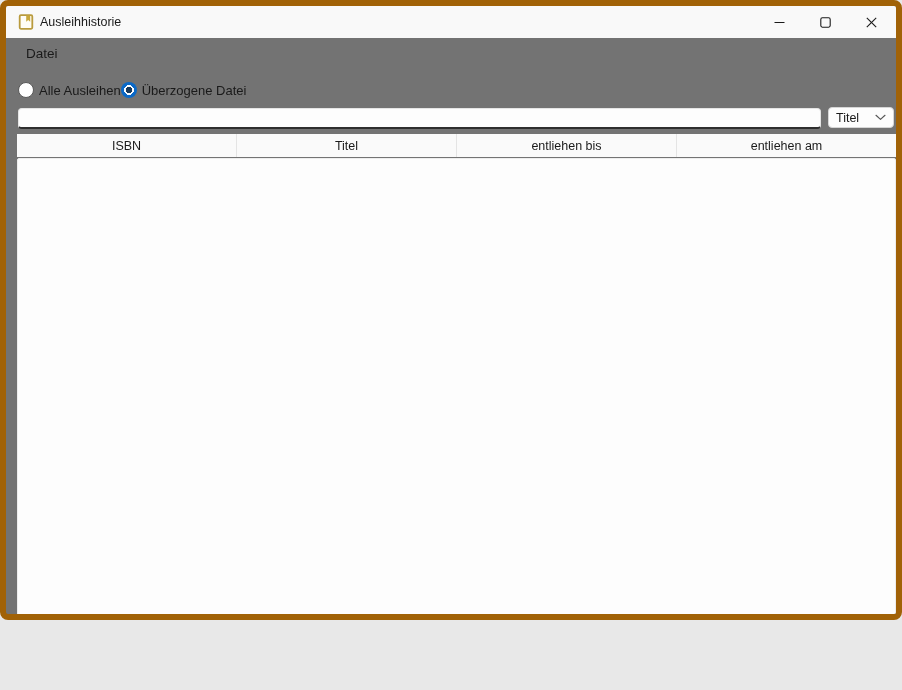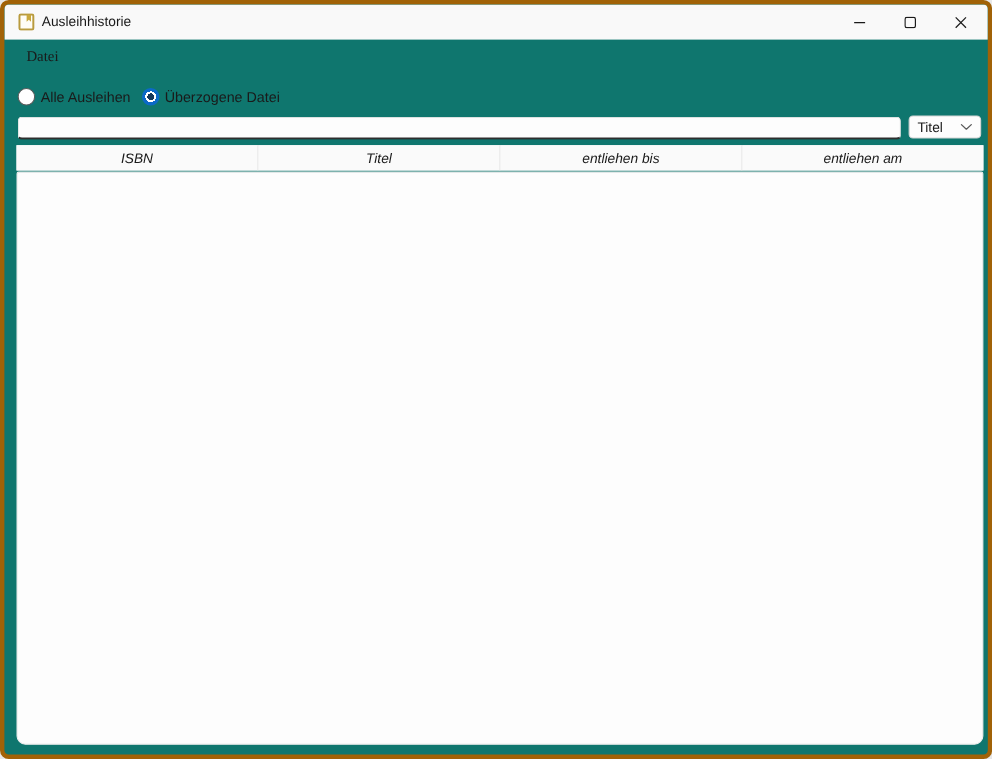--- a/index.html
+++ b/index.html
@@ -1,39 +1,39 @@
 <!DOCTYPE html>
 <html><head>
 <meta charset="utf-8">
 <style>
   * { margin:0; padding:0; box-sizing:border-box; }
   html,body { width:902px; height:690px; background:#e8e8e8; }
   body { font-family:"Liberation Sans", sans-serif; color:#1a1a1a; }
 
   .window {
-    position:relative; width:902px; height:690px;
-    background:#0f766e;
-    border:4px solid #a16207;
+    position:relative; width:902px; height:620px;
+    background:#737373;
+    border:6px solid #a16207;
     border-radius:8px;
     overflow:hidden;
   }
 
   
   .titlebar { position:absolute; top:0; left:0; right:0; height:32px; background:#f9f9f9; }
   .app-icon { position:absolute; left:12px; top:8px; width:16px; height:16px; }
   .window-title { position:absolute; left:34px; top:9px; font-size:12.5px; white-space:nowrap; }
   .win-controls { position:absolute; top:1px; right:2px; display:flex; height:31px; }
   .win-btn { width:46px; height:31px; display:flex; align-items:center; justify-content:center; background:transparent; border:none; cursor:default; }
 
   
-  .menubar { position:absolute; top:32px; left:0; right:0; height:30px; display:flex; align-items:center; padding-left:18px;font-family:Liberation Serif, serif; }
+  .menubar { position:absolute; top:32px; left:0; right:0; height:30px; display:flex; align-items:center; padding-left:18px; }
   .menu-item { font-size:13.5px; padding:2px 2px; }
 
   
-  .filter-row { position:absolute; left:12px; top:75px; display:flex; align-items:center; gap:10px; height:18px; }
+  .filter-row { position:absolute; left:12px; top:75px; display:flex; align-items:center; height:18px; }
   .radio-option { display:flex; align-items:center; gap:5px; }
   .radio-circle { width:16px; height:16px; border-radius:50%; border:1px solid #595959; background:#fff; flex:0 0 auto; }
   .radio-circle.checked {
     border:none;
     background: radial-gradient(circle at 50% 50%,
       #17395b 0 3.1px,
       #ffffff 3.1px 4.9px,
       #0b69c7 4.9px 8px);
   }
   .radio-label { font-size:13px; white-space:nowrap; }
@@ -54,21 +54,21 @@
     display:flex; align-items:center; justify-content:space-between;
     padding:0 7px; font-size:12.5px; cursor:default;
   }
   .combo-value { white-space:nowrap; }
 
   
   .table-header { position:absolute; left:11px; top:128px; width:879px; height:23px; display:flex; background:#fafafa; }
   .th {
     flex:1 1 0; display:flex; align-items:center; justify-content:center;
     font-size:12.5px; white-space:nowrap; overflow:hidden;
-    border-right:1px solid #e4e4e4; background:#fafafa;font-style:italic;
+    border-right:1px solid #e4e4e4; background:#fafafa;
   }
   .th:last-child { border-right:none; }
   .table-body {
     position:absolute; left:11px; top:152px; width:879px; height:521px;
     background:#fdfdfd; border:1px solid #ededed;
     border-radius:2px 2px 8px 8px;
   }
 </style>
 </head>
 <body>

